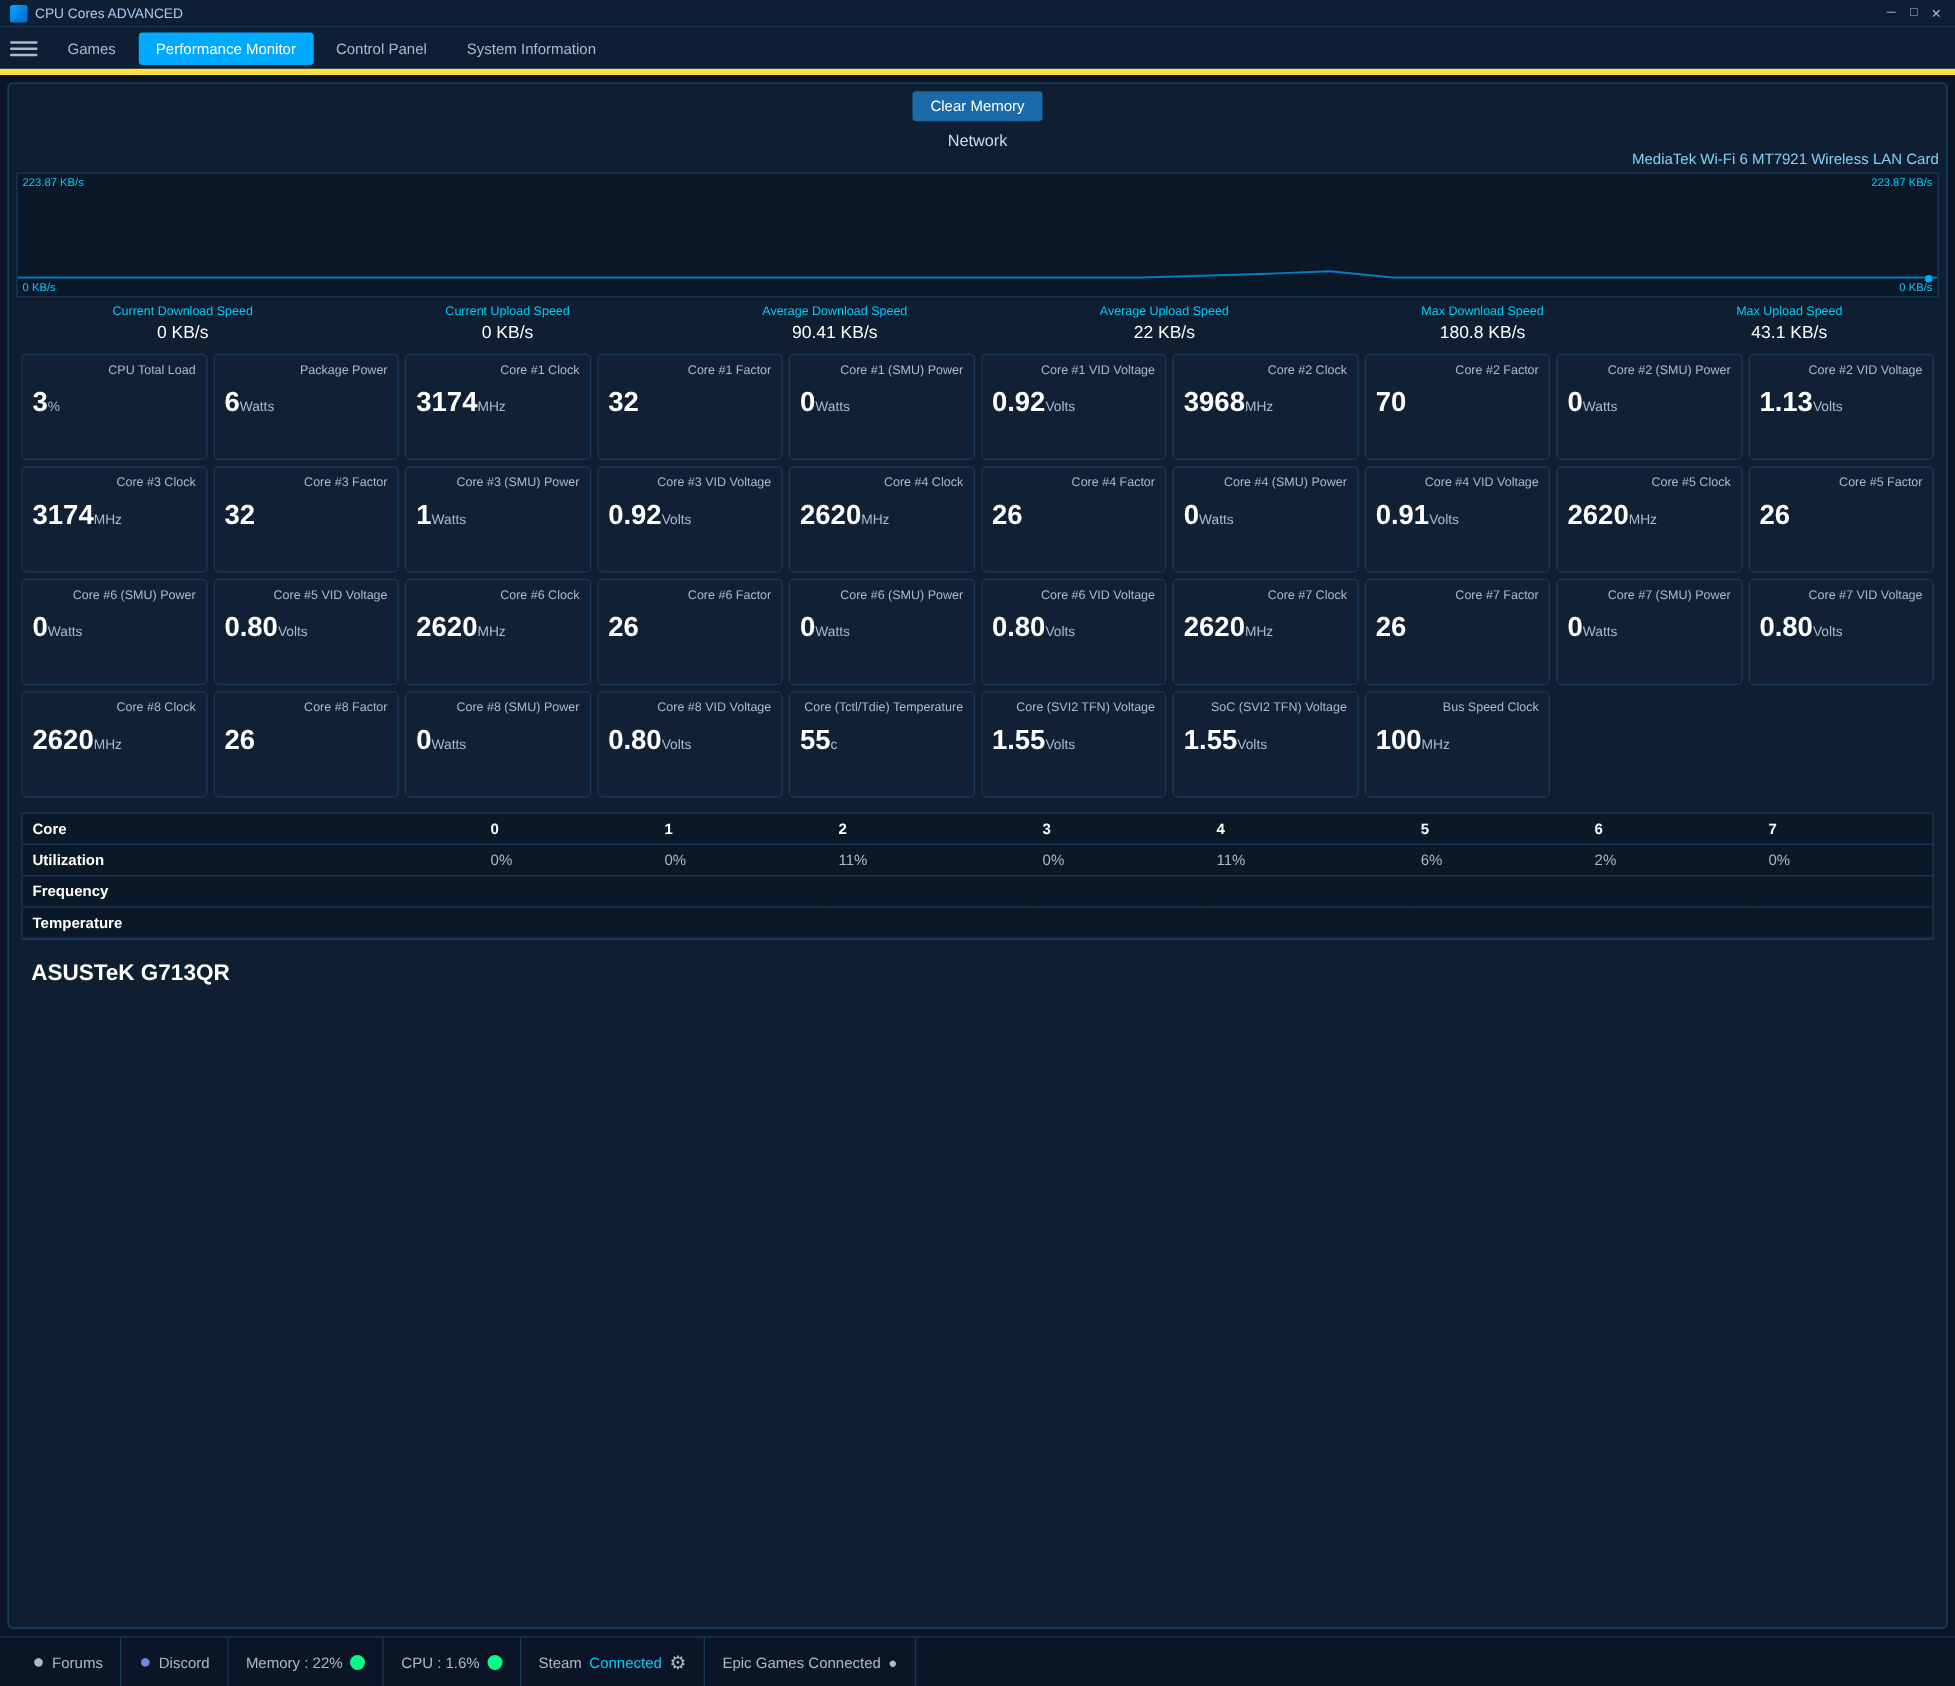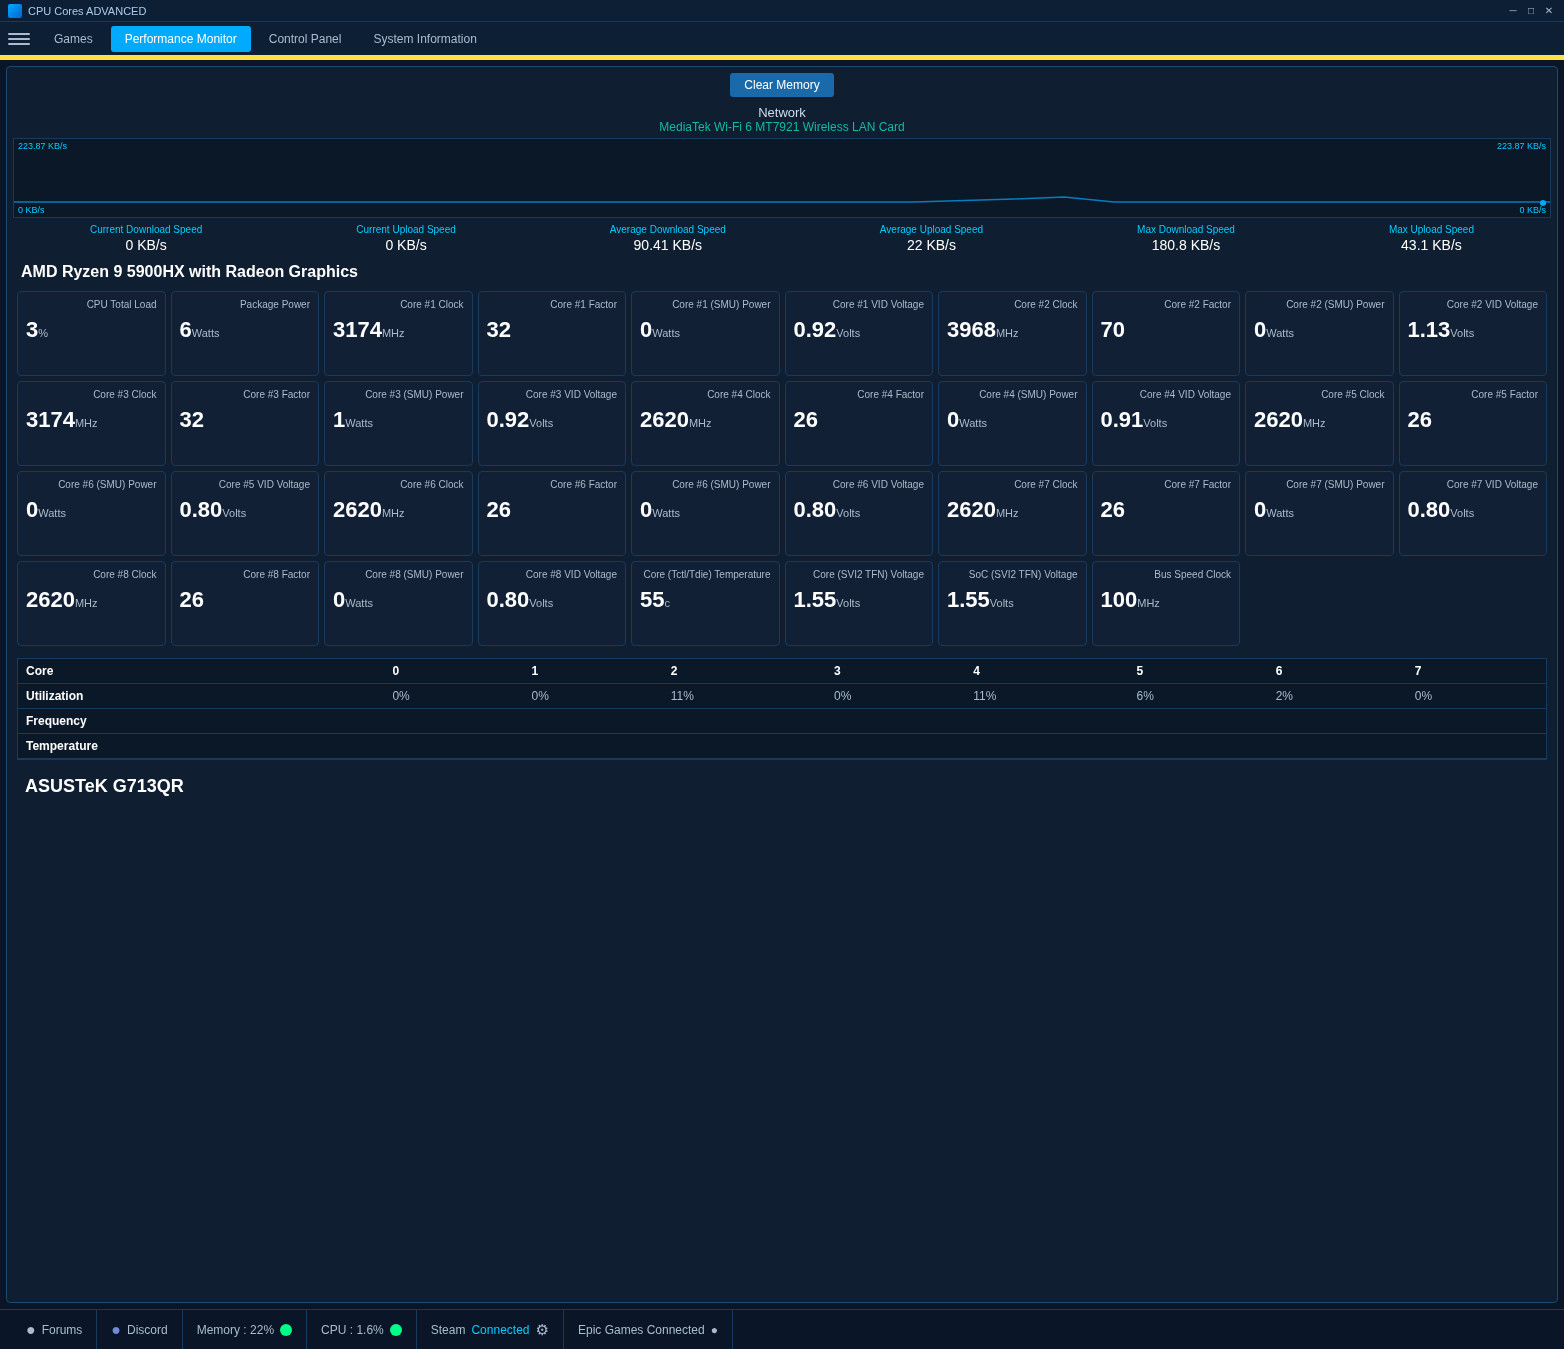--- a/index.html
+++ b/index.html
@@ -118,28 +118,29 @@
     .network-header {
       text-align: center;
       margin-bottom: 4px;
     }
     .network-title {
       font-size: 13px;
       color: #ccddee;
     }
     .network-subtitle {
       font-size: 12px;
-      color: #14b8a6;
+      color: #7dd3fc;
+      text-align: right;
     }
 
     
     .network-chart {
       background: #0a1828;
       border: 1px solid #1a3a5c;
-      height: 80px;
+      height: 100px;
       margin: 4px 0;
       position: relative;
       overflow: hidden;
     }
     .chart-label-tl {
       position: absolute;
       top: 2px;
       left: 4px;
       font-size: 9px;
       color: #00ccff;
@@ -377,21 +378,20 @@
     <div class="net-stat">
       <div class="net-stat-label">Max Download Speed</div>
       <div class="net-stat-value">180.8 KB/s</div>
     </div>
     <div class="net-stat">
       <div class="net-stat-label">Max Upload Speed</div>
       <div class="net-stat-value">43.1 KB/s</div>
     </div>
   </div>
 
-  <div class="cpu-heading">AMD Ryzen 9 5900HX with Radeon Graphics</div>
 
   <div class="metrics-grid" id="metrics-grid">
   <div class="metric-card">
     <div class="metric-label">CPU Total Load</div>
     <div>
       <span class="metric-value">3</span><span class="metric-unit">%</span>
     </div>
       </div>
       <div class="metric-card">
     <div class="metric-label">Package Power</div>

